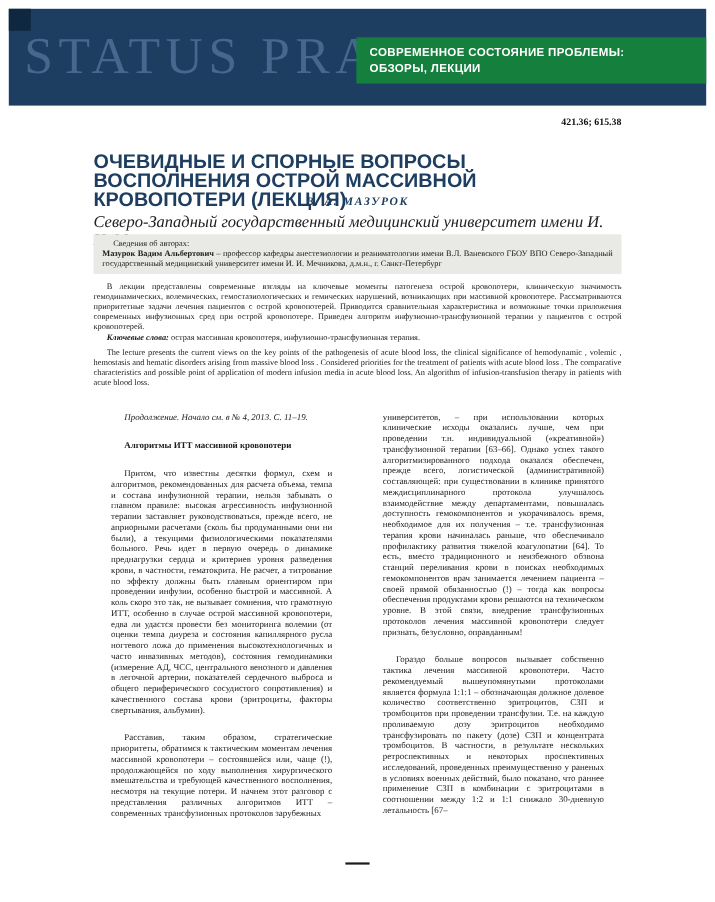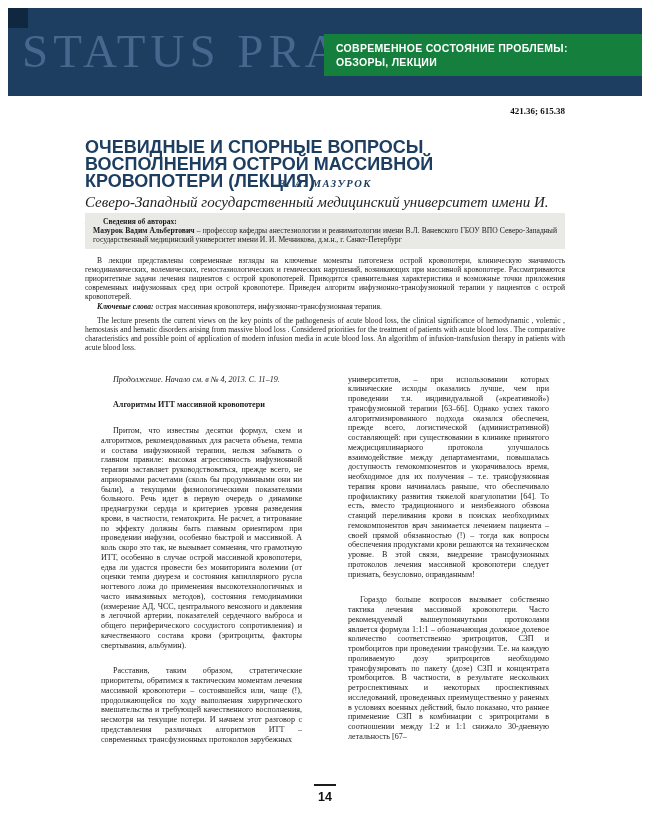--- a/index.html
+++ b/index.html
@@ -23,21 +23,21 @@
                  font-size:18px;line-height:17px;color:#1d3e60;}
   .author{position:absolute;left:85px;top:178px;width:480px;text-align:center;
           font-style:italic;font-weight:bold;font-size:10.5px;letter-spacing:1.5px;color:#1d3e60;}
   .affiliation{position:absolute;left:85px;top:194px;width:480px;text-align:left;
           font-style:italic;font-size:15px;color:#222;}
 
   
   .content{position:absolute;left:85px;top:213px;width:480px;}
   .authors-box{background:#e9e9e6;padding:4px 8px;font-size:7.6px;line-height:9.2px;
                margin-bottom:7px;text-align:justify;}
-  .authors-box .hd{font-weight:bold;display:block;text-indent:10px;}
+  .authors-box .hd{font-weight:normal;display:block;text-indent:10px;}
   .authors-box .nm{font-weight:bold;}
   .abstract{font-size:7.6px;line-height:9.2px;text-align:justify;margin-bottom:5px;}
   .abstract .txt{text-indent:12px;}
   .abstract .kw{text-indent:12px;}
   .kw-label{font-weight:bold;font-style:italic;}
   .note{font-style:italic;text-indent:12px;margin:0 0 5px 0;}
   .col-heading{font-weight:bold;text-indent:12px;margin:0 0 3px 0;}
 
   .columns{display:flex;gap:14px;margin-top:6px;}
   .col{width:233px;font-size:8.1px;line-height:9.75px;text-align:justify;}
@@ -96,15 +96,14 @@
       </div>
       <div class="col">
         <p>университетов, – при использовании которых клинические исходы оказались лучше, чем при проведении т.н. индивидуальной («креативной») трансфузионной терапии [63–66]. Однако успех такого алгоритмизированного подхода оказался обеспечен, прежде всего, логистической (административной) составляющей: при существовании в клинике принятого междисциплинарного протокола улучшалось взаимодействие между департаментами, повышалась доступность гемокомпонентов и укорачивалось время, необходимое для их получения – т.е. трансфузионная терапия крови начиналась раньше, что обеспечивало профилактику развития тяжелой коагулопатии [64]. То есть, вместо традиционного и неизбежного обзвона станций переливания крови в поисках необходимых гемокомпонентов врач занимается лечением пациента – своей прямой обязанностью (!) – тогда как вопросы обеспечения продуктами крови решаются на техническом уровне. В этой связи, внедрение трансфузионных протоколов лечения массивной кровопотери следует признать, безусловно, оправданным!</p>
         <p class="indent">Гораздо больше вопросов вызывает собственно тактика лечения массивной кровопотери. Часто рекомендуемый вышеупомянутыми протоколами является формула 1:1:1 – обозначающая должное долевое количество соответственно эритроцитов, СЗП и тромбоцитов при проведении трансфузии. Т.е. на каждую проливаемую дозу эритроцитов необходимо трансфузировать по пакету (дозе) СЗП и концентрата тромбоцитов. В частности, в результате нескольких ретроспективных и некоторых проспективных исследований, проведенных преимущественно у раненых в условиях военных действий, было показано, что раннее применение СЗП в комбинации с эритроцитами в соотношении между 1:2 и 1:1 снижало 30-дневную летальность [67–</p>
       </div>
     </div>
 
   </div>
 
   <div class="page-num-rule"></div>
-  <div class="page-num">14</div>
 
 </div>
 
 </body></html>

